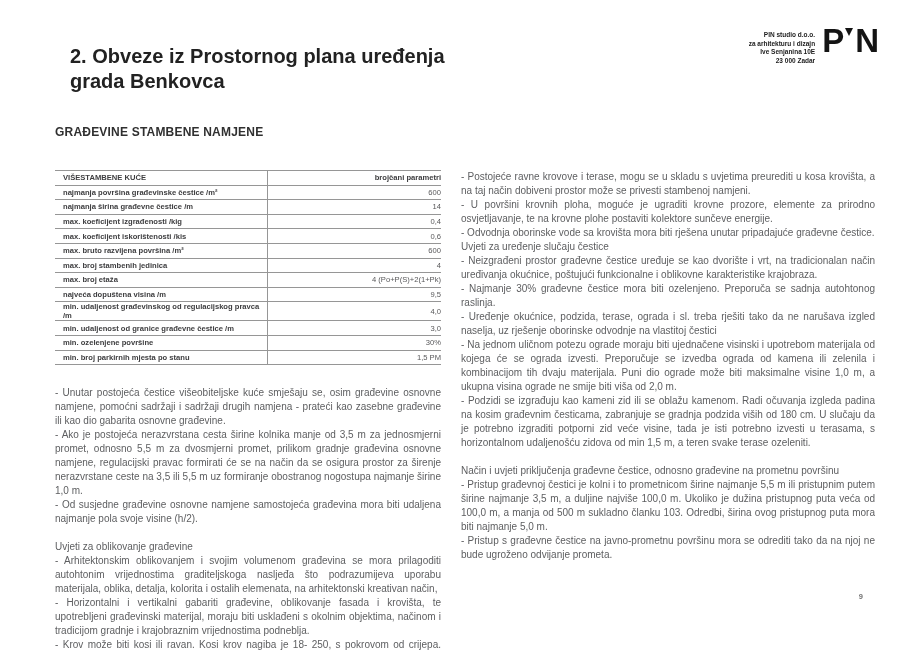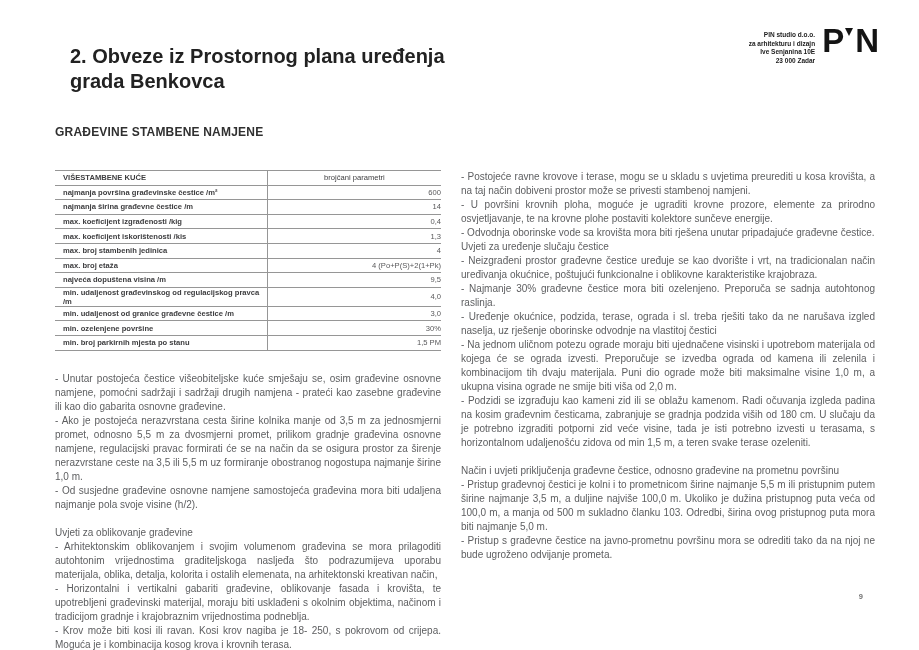--- a/index.html
+++ b/index.html
@@ -71,22 +71,22 @@
   }
   table.params .c1 {
     width: 55%;
     text-align: left;
     padding-left: 8px;
     border-right: 1px solid #969696;
     font-weight: bold;
     color: #3d3d3f;
   }
   table.params th.c2 {
-    width: 45%; text-align: center;
-    font-weight: normal; color: #3d3d3f;
+    width: 45%; text-align: right;
+    font-weight: bold; color: #3d3d3f;
   }
   table.params td.c2 {
     width: 45%; text-align: right;
     font-weight: normal; color: #58585a;
   }
   
   .paras p {
     font-size: 10px; line-height: 14px;
     text-align: justify;
     color: #5d5e60;
@@ -137,21 +137,25 @@
             <tr>
               <td class="c1">najmanja širina građevne čestice /m</td>
               <td class="c2">14</td>
             </tr>
             <tr>
               <td class="c1">max. koeficijent izgrađenosti /kig</td>
               <td class="c2">0,4</td>
             </tr>
             <tr>
               <td class="c1">max. koeficijent iskorištenosti /kis</td>
-              <td class="c2">1,3</td>
+              <td class="c2">0,6</td>
+            </tr>
+            <tr>
+              <td class="c1">max. bruto razvijena površina /m²</td>
+              <td class="c2">600</td>
             </tr>
             <tr>
               <td class="c1">max. broj stambenih jedinica</td>
               <td class="c2">4</td>
             </tr>
             <tr>
               <td class="c1">max. broj etaža</td>
               <td class="c2">4 (Po+P(S)+2(1+Pk)</td>
             </tr>
             <tr>

